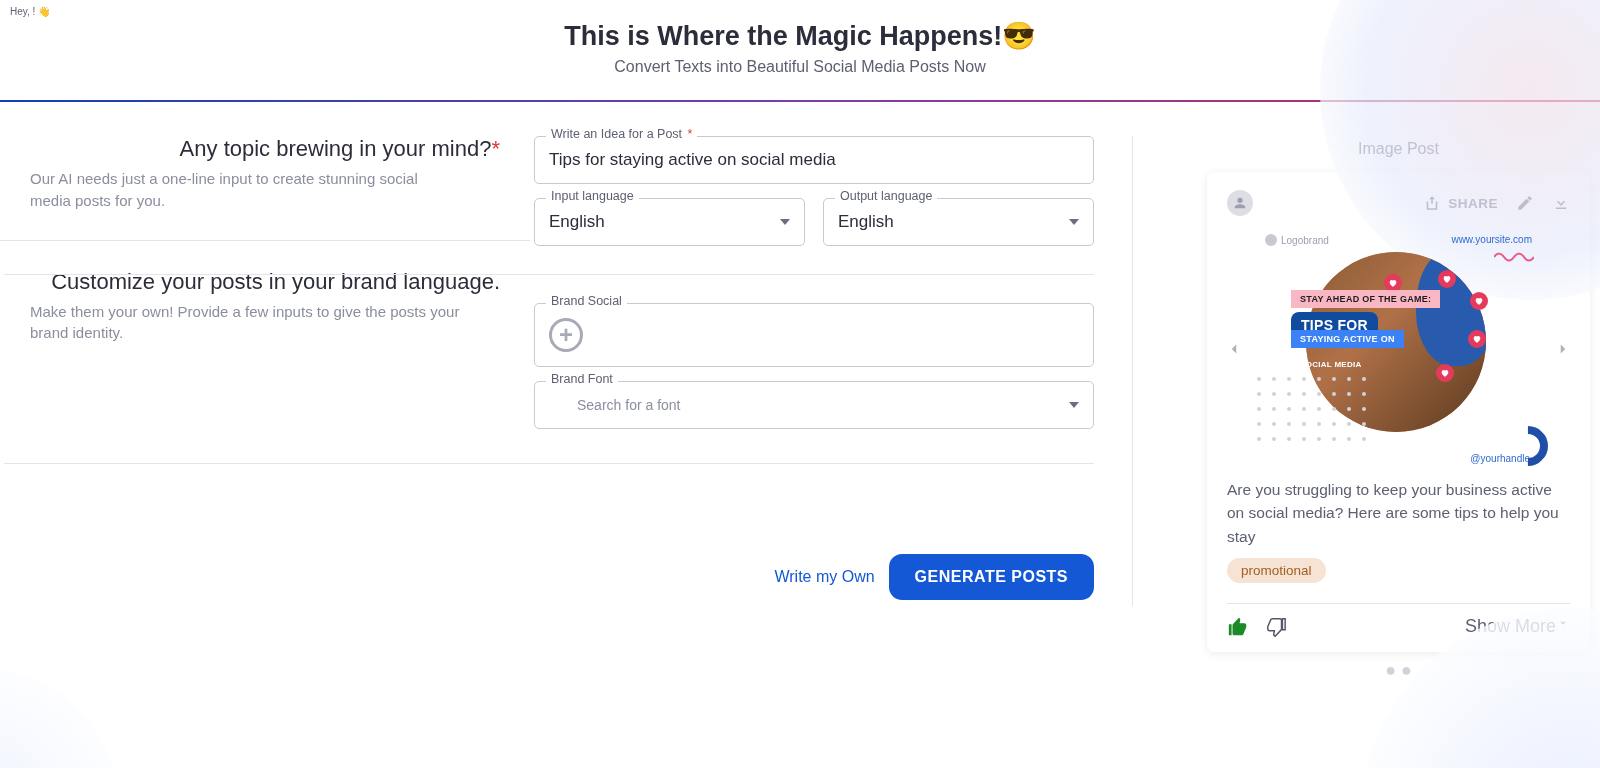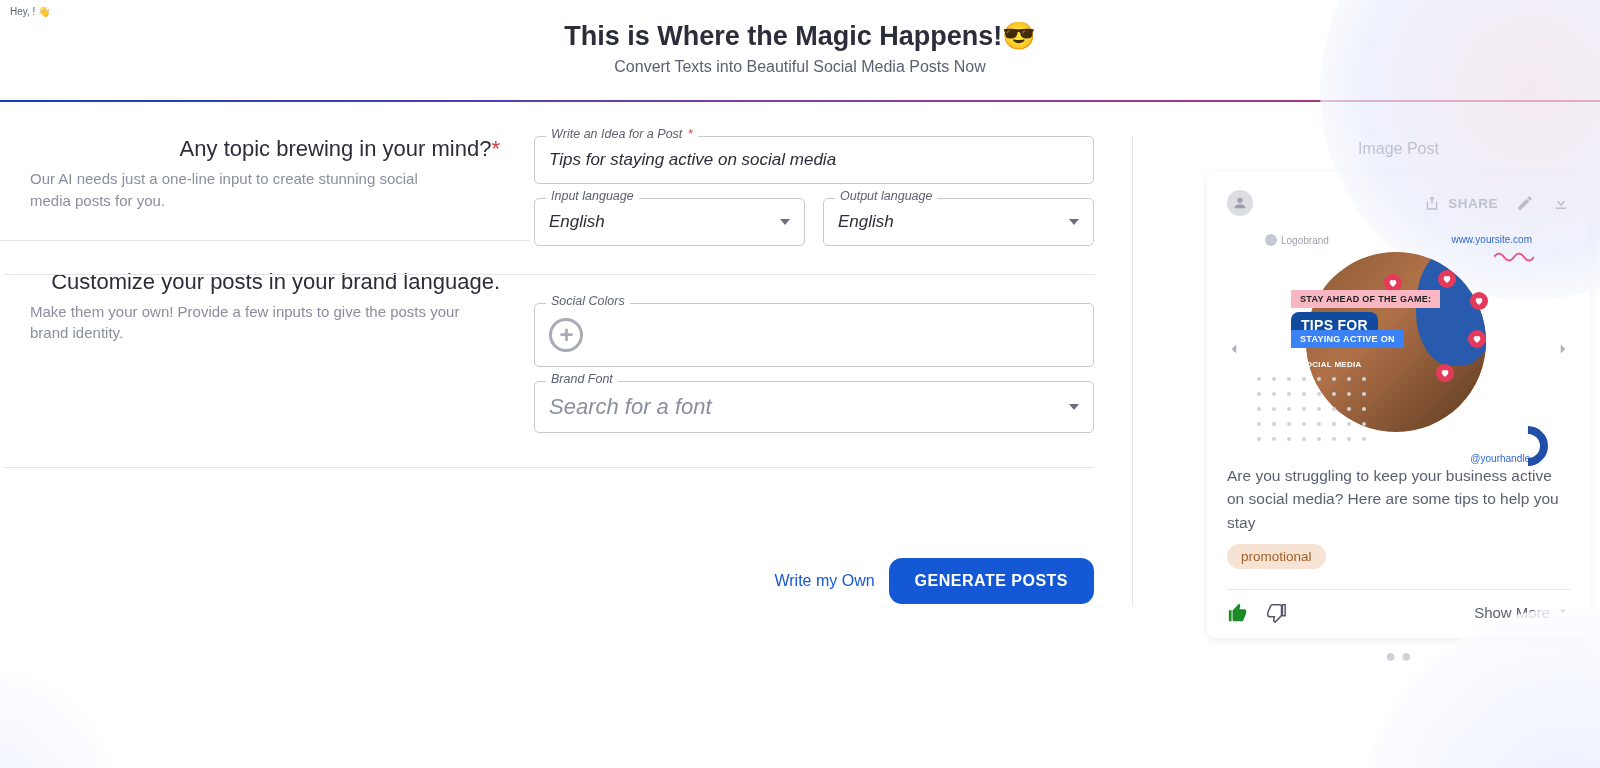--- a/index.html
+++ b/index.html
@@ -25,28 +25,28 @@
   .hero-title{font-size:27px;font-weight:600;color:var(--text-dark);}
   .hero-sub{font-size:16px;color:var(--text-mid);margin-top:6px;}
   .grad-line{height:2px;margin-top:24px;background:linear-gradient(90deg,#1240b3 0%,#7a3eaa 50%,#c22f5c 100%);} 
   .content{display:flex;padding:34px 10px 0 30px;gap:34px;}
   .left{flex:0 0 470px;}
   .mid{flex:0 0 560px;}
   .right{flex:1;}
   .sec-title{font-size:22px;font-weight:500;color:var(--text-dark);text-align:right;}
   .sec-title .req{color:#d23c3c;}
   .sec-desc{font-size:15px;color:var(--text-soft);margin-top:6px;line-height:1.45;max-width:430px;}
-  .form-row{margin-bottom:14px;font-style:italic;}
+  .form-row{margin-bottom:14px;}
   .form-pair{display:flex;gap:18px;}
   .field{flex:1;position:relative;}
   .field-border{border:1px solid var(--border);border-radius:5px;padding:12px 14px;display:flex;align-items:center;gap:12px;min-height:48px;}
   .field-label{position:absolute;top:-9px;left:12px;background:#fff;padding:0 5px;font-size:12.5px;color:var(--text-mid);}
   .field-label .req{color:#d23c3c;margin-left:2px;}
   .in-text{font-size:17px;color:var(--text-dark);}
-  .in-placeholder{font-size:22px;color:var(--text-soft);}
+  .in-placeholder{font-size:14px;color:var(--text-soft);margin-left:28px;}
   .arrow-down{width:0;height:0;border-left:5px solid transparent;border-right:5px solid transparent;border-top:6px solid #6b6e7d;margin-left:auto;}
   .divider{height:1px;background:var(--border-soft);margin:28px -30px 28px -30px;}
   .divider-big{height:1px;background:var(--border-soft);margin:34px 0 0 0;}
   .upload-circle{width:40px;height:40px;border-radius:50%;background:#cfd2d9;display:flex;align-items:center;justify-content:center;}
   .up-arrow{width:14px;height:14px;}
   .up-arrow svg{width:100%;height:100%;}
   .plus-circle{width:34px;height:34px;border:3px solid #a8abb6;border-radius:50%;display:flex;align-items:center;justify-content:center;color:#a8abb6;font-size:24px;font-weight:600;line-height:1;}
   .action-row{display:flex;justify-content:flex-end;align-items:center;gap:14px;margin-top:90px;}
   .write-own{color:var(--blue);font-size:16px;font-weight:500;cursor:pointer;}
   .gen-btn{background:var(--blue);color:#fff;border-radius:13px;padding:14px 26px;font-size:16px;font-weight:600;letter-spacing:.5px;cursor:pointer;}
@@ -82,26 +82,26 @@
   .blob-img::before{content:"";position:absolute;inset:0;border-radius:50%;background:linear-gradient(135deg,#8a5b34 0%, #b07148 40%, #5b3a20 100%);} 
   .blob-img::after{content:"";position:absolute;right:-10px;top:-6px;width:80px;height:120px;border-radius:50% 50% 45% 45%;background:#285aae;}
   .tag{position:absolute;left:40px;font-size:9px;font-weight:700;padding:4px 9px;letter-spacing:.3px;white-space:nowrap;}
   .tag1{top:56px;background:#f8b7c3;color:#1d1d1d;}
   .tag2{top:78px;background:#114b9d;color:#fff;font-size:14px;padding:5px 10px;border-radius:8px;}
   .tag3{top:96px;background:#3b82f6;color:#fff;}
   .tag4{top:122px;color:#fff;font-size:8px;}
   .like{position:absolute;width:18px;height:18px;border-radius:50%;background:#e63a5d;display:flex;align-items:center;justify-content:center;}
   .like svg{width:10px;height:10px;fill:#fff;}
   .like.l1{top:36px;right:90px;} .like.l2{top:58px;right:58px;} .like.l3{top:96px;right:60px;} .like.l4{top:130px;right:92px;} .like.l5{top:40px;right:144px;}
-  .caption{font-size:15.5px;color:var(--text-mid);line-height:1.5;}
+  .caption{margin-top:14px;font-size:15.5px;color:var(--text-mid);line-height:1.5;}
   .chip{display:inline-block;background:#f7e3d3;color:#a05f26;font-size:13.5px;border-radius:14px;padding:5px 14px;margin-top:10px;}
   .card-bot{display:flex;align-items:center;margin-top:20px;border-top:1px solid var(--border-soft);padding-top:12px;}
   .thumb{width:22px;height:22px;margin-right:16px;display:inline-flex;}
   .thumb svg{width:100%;height:100%;}
-  .show-more{margin-left:auto;display:flex;align-items:flex-start;gap:6px;color:var(--text-mid);font-size:15px;cursor:pointer;}
+  .show-more{margin-left:auto;display:flex;align-items:flex-start;color:var(--text-mid);font-size:18px;cursor:pointer;}
   .pager-dots{text-align:center;margin-top:8px;color:#cfd2d9;font-size:18px;}
 </style>
 </head>
 <body>
 
 <div class="blob-tr"></div>
 <div class="blob-br"></div>
 <div class="blob-bl"></div>
 
 <div class="greet">Hey, ! 👋</div>
@@ -149,21 +149,21 @@
           <span class="in-text">English</span>
           <span class="arrow-down"></span>
         </div>
       </div>
     </div>
 
     <div class="divider" style="margin-left:-530px;margin-right:0"></div>
 
     <div class="form-row form-pair" style="margin-top:4px">
       <div class="field">
-        <div class="field-label">Social Colors</div>
+        <div class="field-label">Brand Social</div>
         <div class="field-border" style="min-height:64px">
           <span class="plus-circle">+</span>
         </div>
       </div>
     </div>
 
     <div class="form-row">
       <div class="field">
         <div class="field-label">Brand Font</div>
         <div class="field-border">

